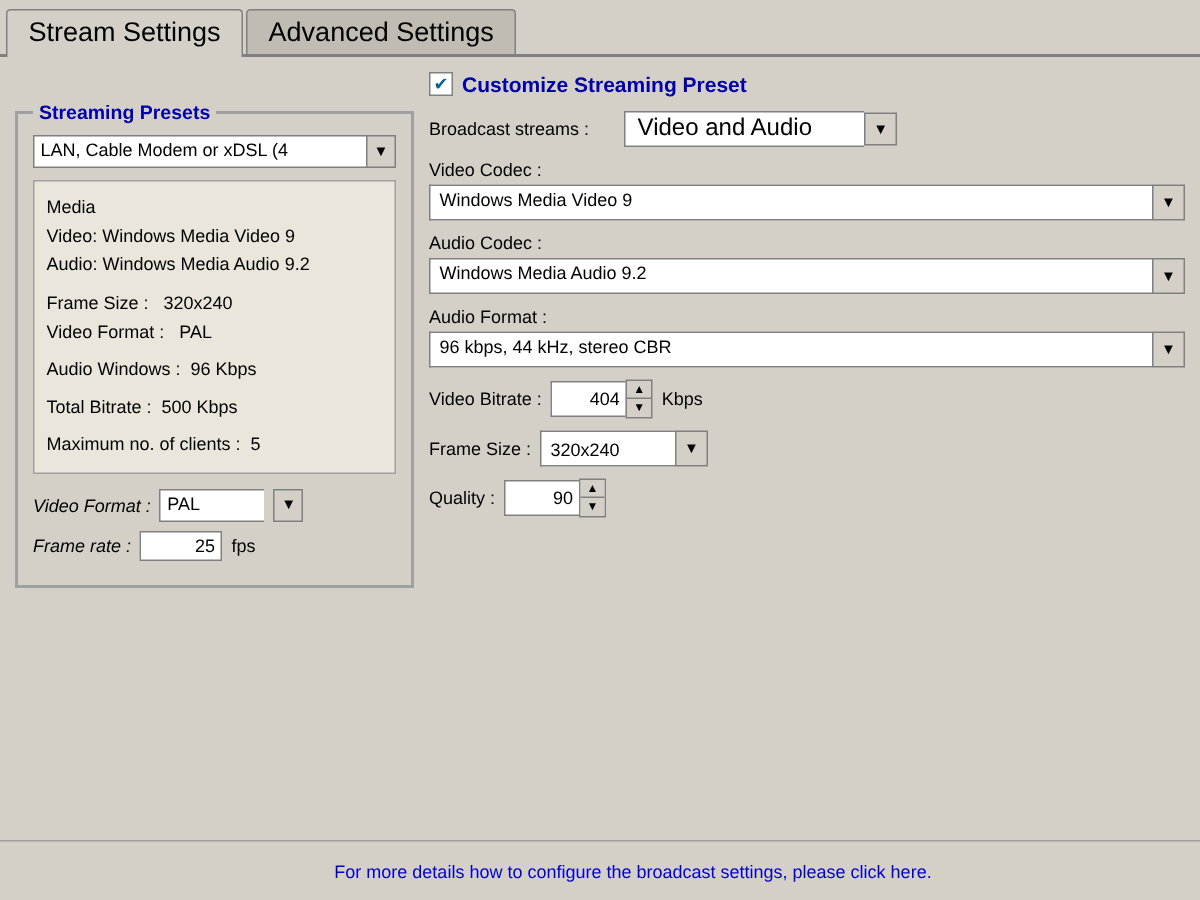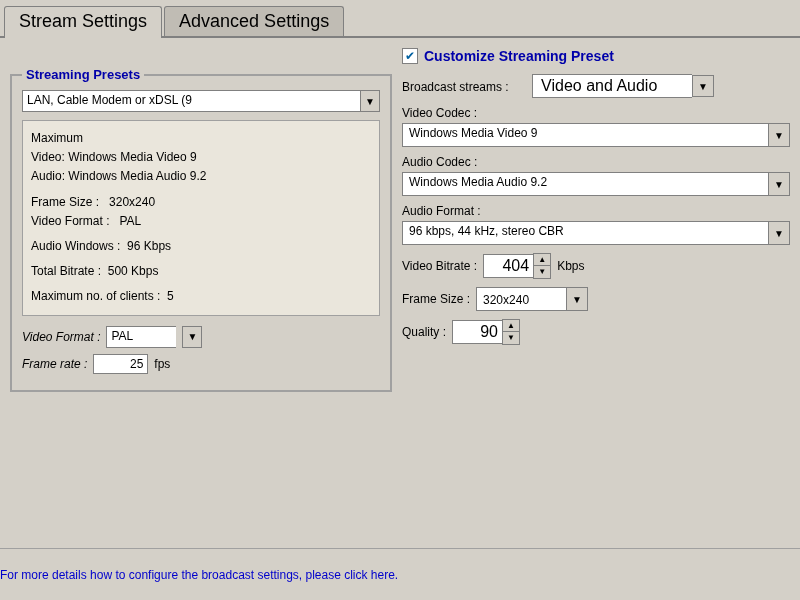--- a/index.html
+++ b/index.html
@@ -46,21 +46,21 @@
     .main-content {
       background: #d4d0c8;
       padding: 10px;
       display: flex;
       gap: 10px;
       height: calc(600px - 34px - 40px);
     }
 
     
     .left-panel {
-      width: 382px;
+      width: 266px;
       flex-shrink: 0;
     }
     .group-box-wrapper {
       position: relative;
       margin-top: 10px;
     }
     .group-box-wrapper::before {
       content: '';
       display: block;
       height: 10px;
@@ -198,21 +198,21 @@
     }
     .spinner-box {
       display: flex;
       align-items: center;
     }
     .spinner-input {
       background: white;
       border: 1px solid #808080;
       border-right: none;
       padding: 2px 4px;
-      font-size: 16px;
+      font-size: 12px;
       width: 50px;
       text-align: right;
       height: 24px;
     }
     .spinner-buttons {
       display: flex;
       flex-direction: column;
       border: 1px solid #808080;
     }
     .spinner-up, .spinner-down {
@@ -232,26 +232,27 @@
     .spinner-unit {
       font-size: 12px;
     }
 
     
     .bottom-bar {
       position: absolute;
       bottom: 0;
       left: 0;
       right: 0;
-      height: 52px;
+      height: 40px;
       background: #d4d0c8;
       border-top: 1px solid #a0a0a0;
       display: flex;
       align-items: center;
-      justify-content: flex-start;
+      justify-content: center;
+      padding-left: 44px;
     }
     .bottom-link {
       color: #0000cc;
       font-size: 12px;
       text-decoration: none;
       cursor: pointer;
     }
 
     .double-row {
       display: flex;
@@ -274,27 +275,27 @@
 
   <div class="left-panel">
     <div class="group-box-wrapper">
       <div style="border: 2px solid #a0a0a0; padding: 10px; padding-top: 14px; position: relative; margin-top: 6px;">
         <div style="position:absolute; top:-9px; left:10px; background:#d4d0c8; padding:0 4px; color:#0000aa; font-weight:bold; font-size:13px;">
           <span>Streaming Presets</span>
         </div>
 
         <div class="preset-dropdown-row">
           <div class="select-box">
-            <span>LAN, Cable Modem or xDSL (9</span>
+            <span>LAN, Cable Modem or xDSL (4</span>
           </div>
           <div class="dropdown-btn">▼</div>
         </div>
 
         <div class="info-box">
-          <div>Maximum</div>
+          <div>Media</div>
           <div>Video: Windows Media Video 9</div>
           <div>Audio: Windows Media Audio 9.2</div>
           <div style="height:6px;"></div>
           <div>
             <span>Frame Size</span>&nbsp;:&nbsp;&nbsp;&nbsp;<span>320x240</span>
           </div>
           <div>
             <span>Video Format</span>&nbsp;:&nbsp;&nbsp;&nbsp;<span>PAL</span>
           </div>
           <div style="height:6px;"></div>

